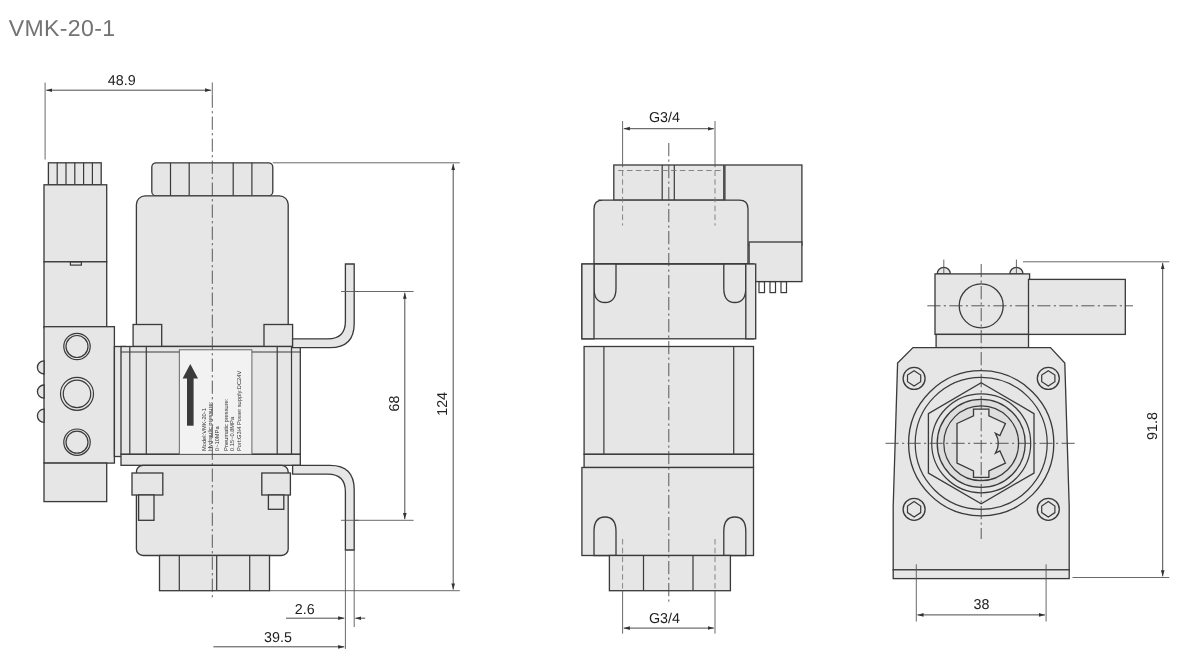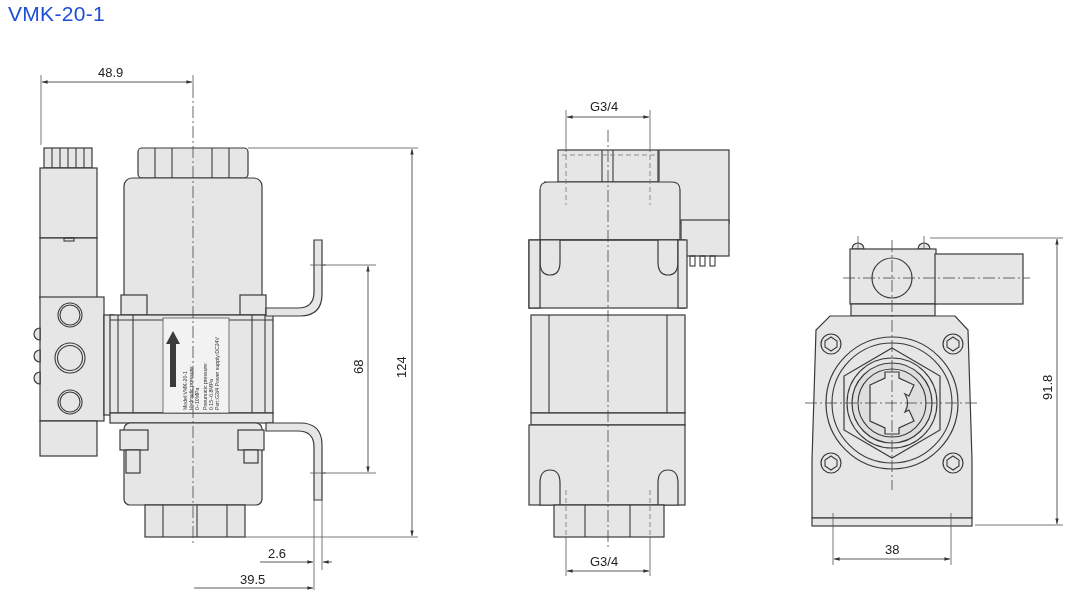--- a/index.html
+++ b/index.html
@@ -1,18 +1,18 @@
 <!DOCTYPE html>
 <html><head>
 <meta charset="utf-8">
 <style>
   html, body { margin: 0; padding: 0; background: #ffffff; }
   body { width: 1080px; height: 603px; position: relative; overflow: hidden;
          font-family: "Liberation Sans", sans-serif; color: #222; }
-  .title { position: absolute; left: 8px; top: 2px; font-size: 21px; color: #1d4ed8; letter-spacing: 0.3px; }
+  .title { position: absolute; left: 8px; top: 15px; font-size: 21px; color: #737373; letter-spacing: 0.3px; }
   svg { position: absolute; left: 0; top: 0; }
   .part { fill: #e6e6e6; stroke: #3a3a3a; stroke-width: 1.2; }
   .part2 { fill: #dedede; stroke: #3a3a3a; stroke-width: 1.2; }
   .line { stroke: #3a3a3a; stroke-width: 1.1; fill: none; }
   .thin { stroke: #555; stroke-width: 0.8; fill: none; }
   .center { stroke: #444; stroke-width: 0.8; stroke-dasharray: 12 3 2 3; fill: none; }
   .hidden { stroke: #777; stroke-width: 0.8; stroke-dasharray: 5 3; fill: none; }
   .dim { stroke: #333; stroke-width: 0.8; fill: none; }
   .dimtext { font-family: "Liberation Sans", sans-serif; font-size: 13px; fill: #222; }
   .labeltext { font-family: "Liberation Sans", sans-serif; font-size: 5.2px; fill: #333; }

